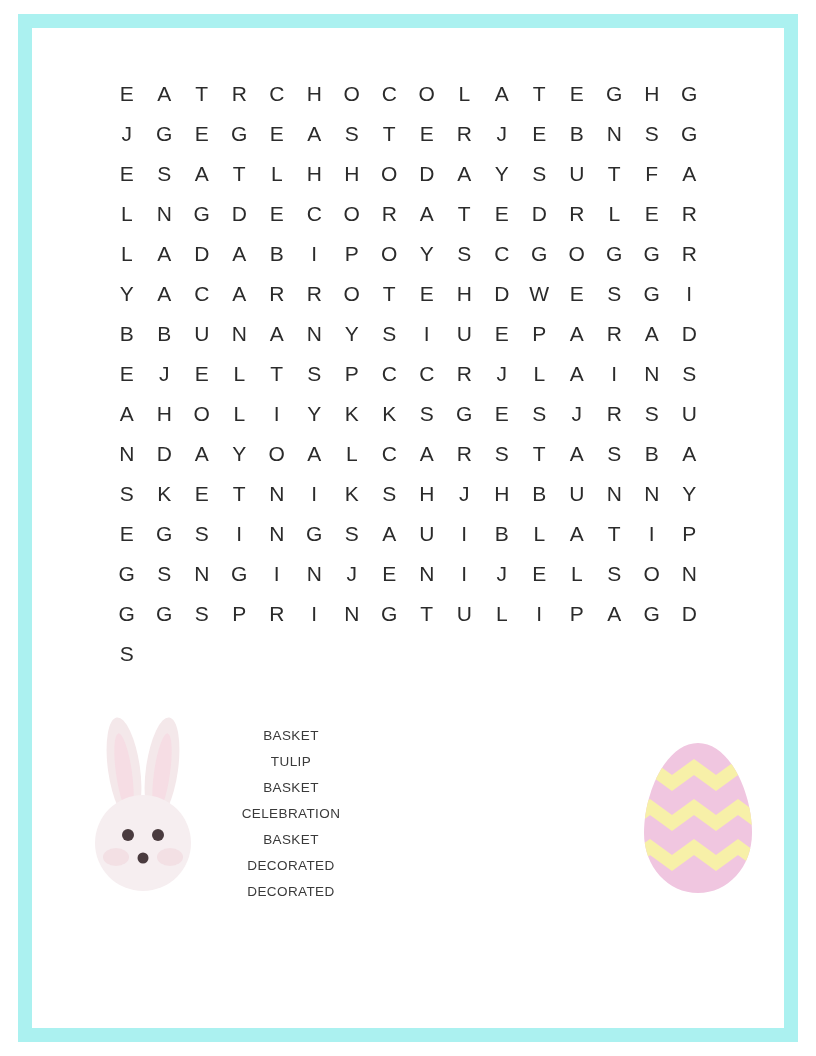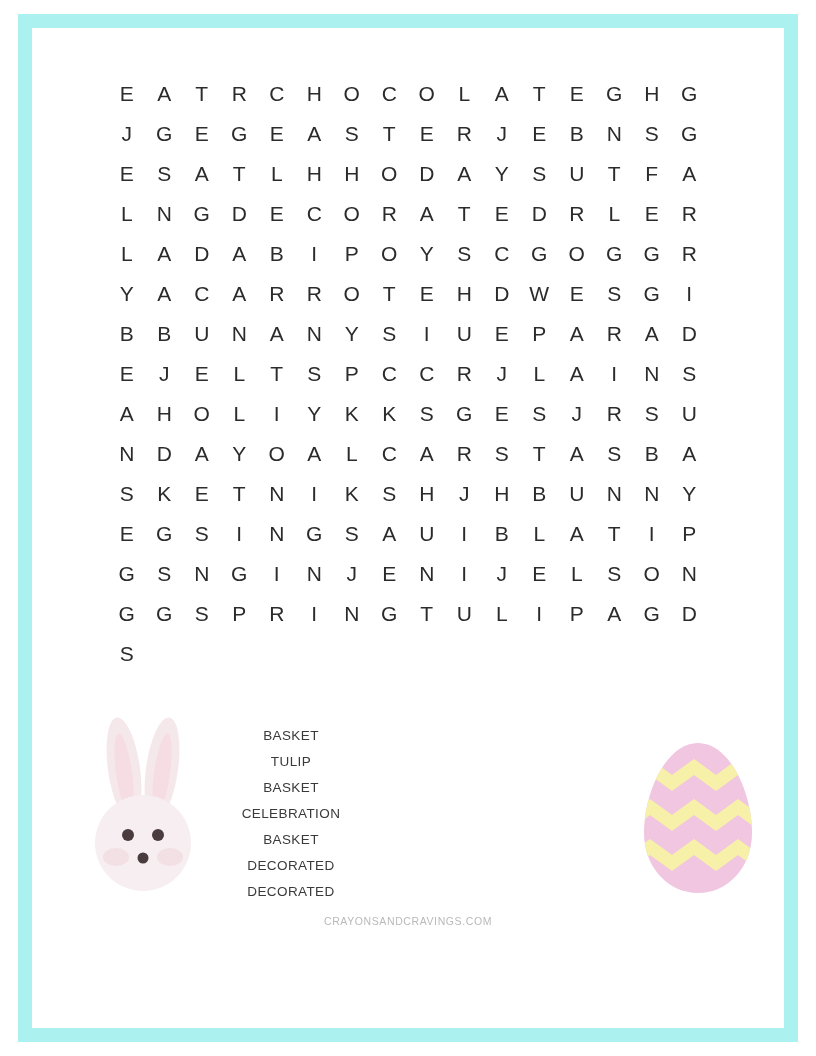--- a/index.html
+++ b/index.html
@@ -404,16 +404,15 @@
             <rect x="0" y="0" width="120" height="155" fill="#f0c6e0"></rect>
             <g fill="none" stroke="#f7f0a8" stroke-width="13">
               <polyline points="-10,42 12,26 34,42 56,26 78,42 100,26 122,42"></polyline>
               <polyline points="-10,82 12,66 34,82 56,66 78,82 100,66 122,82"></polyline>
               <polyline points="-10,122 12,106 34,122 56,106 78,122 100,106 122,122"></polyline>
             </g>
           </g>
         </svg>
       </div>
 
-      <div class="credit">CRAYONSANDCRAVINGS.COM</div>
     </div>
   </div>
 </div>
 
 </body></html>

